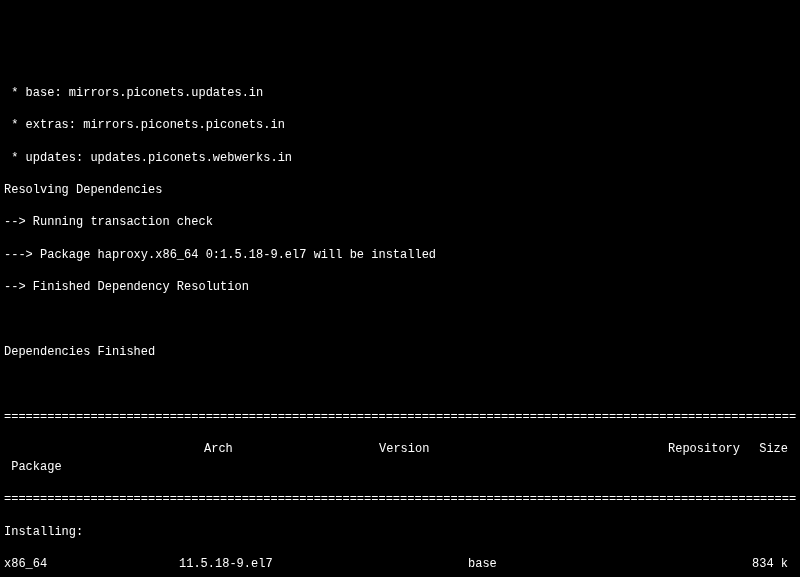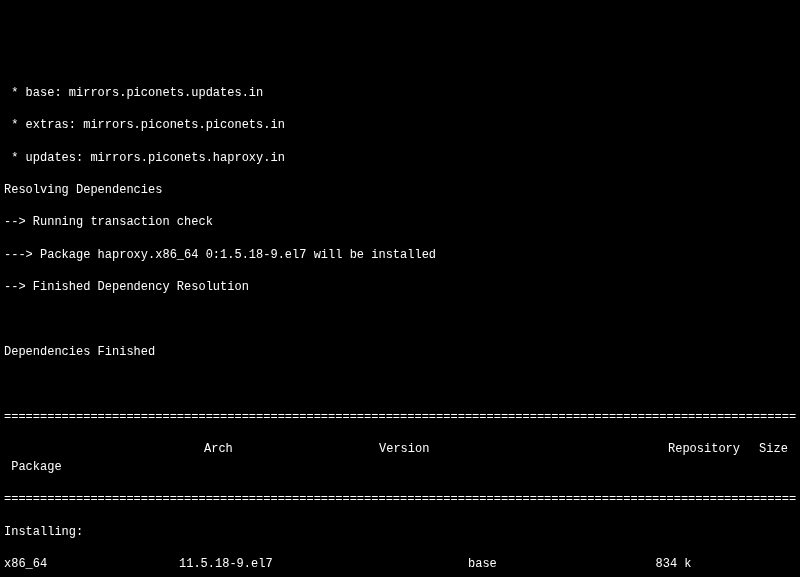--- a/index.html
+++ b/index.html
@@ -29,31 +29,31 @@
       letter-spacing: 0;
       overflow: hidden;
     }
     .row-header, .row-data {
       display: flex;
     }
     .col-package { width: 200px; margin-top: 18px; }
     .col-arch { width: 175px; }
     .col-version { width: 250px; }
     .col-repo { width: 130px; padding-left: 39px; }
-    .col-size { flex: 1; text-align: center; padding-right: 8px; }
+    .col-size { flex: 1; text-align: right; padding-right: 8px; }
   </style>
 </head>
 <body>
 
 
 
 <div class="terminal">
 <span class="line"> * base: mirrors.piconets.updates.in</span>
 <span class="line"> * extras: mirrors.piconets.piconets.in</span>
-<span class="line"> * updates: mirrors.piconets.haproxy.in</span>
+<span class="line"> * updates: updates.piconets.webwerks.in</span>
 <span class="line">Resolving Dependencies</span>
 <span class="line">--&gt; Running transaction check</span>
 <span class="line">---&gt; Package haproxy.x86_64 0:1.5.18-9.el7 will be installed</span>
 <span class="line">--&gt; Finished Dependency Resolution</span>
 <span class="line"> </span>
 <span class="line">Dependencies Finished</span>
 <span class="line"> </span>
 <span class="line sep">================================================================================================================</span>
 <div class="row-header">
   <span class="col-package"> Package</span>

